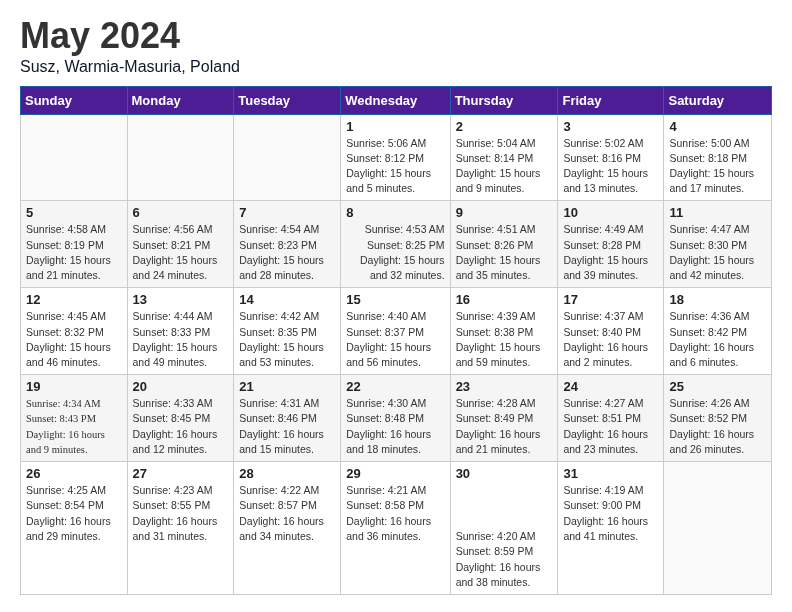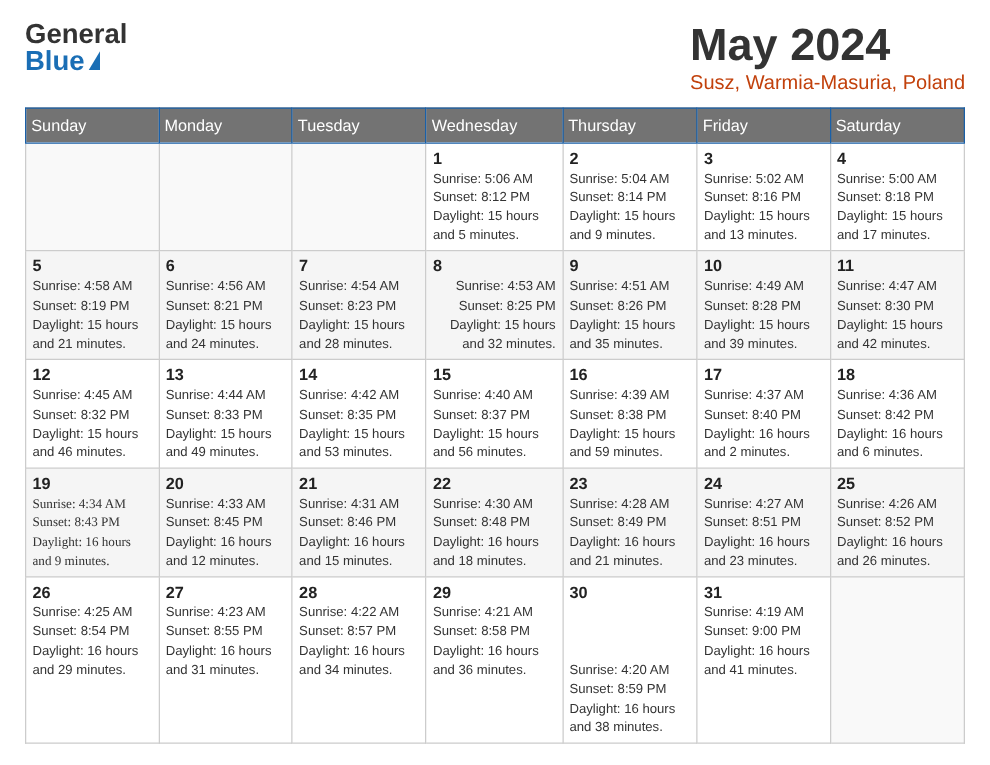--- a/index.html
+++ b/index.html
@@ -24,32 +24,32 @@
     .title-area {
     }
     .main-title {
       font-size: 36px;
       font-weight: bold;
       color: #333;
       line-height: 1.1;
     }
     .subtitle {
       font-size: 16px;
-      color: #c2410c;
+      color: #0f172a;
       margin-top: 2px;
     }
     table {
       width: 100%;
       border-collapse: collapse;
       font-size: 11px;
     }
     thead tr th {
-      background-color: #737373;
+      background-color: #4c1d95;
       color: #fff;
-      font-weight: normal;
+      font-weight: bold;
       font-size: 13px;
       padding: 6px 4px;
       text-align: left;
       border: 1px solid #1a60a8;
     }
     tbody tr td {
       border: 1px solid #ccc;
       padding: 4px 5px;
       vertical-align: top;
       width: 113px;
@@ -75,29 +75,20 @@
       background: #f9f9f9;
     }
     tbody tr:nth-child(even) .empty-cell {
       background: #efefef;
     }
   </style>
 </head>
 <body>
 
 <div class="header-area">
-  <div class="logo">
-    <div style="display:flex;flex-direction:column;align-items:flex-start;">
-      <span style="font-size:22px;font-weight:bold;color:#333;line-height:1;">General</span>
-      <div style="display:flex;align-items:center;">
-        <span style="font-size:22px;font-weight:bold;color:#1a6eb5;line-height:1;">Blue</span>
-        <div style="width:0;height:0;border-left:9px solid transparent;border-bottom:15px solid #1a6eb5;margin-left:3px;margin-bottom:2px;"></div>
-      </div>
-    </div>
-  </div>
   <div class="title-area">
     <div class="main-title">May 2024</div>
     <div class="subtitle">Susz, Warmia-Masuria, Poland</div>
   </div>
 </div>
 
 <table>
   <thead>
     <tr>
     <th>Sunday</th>

